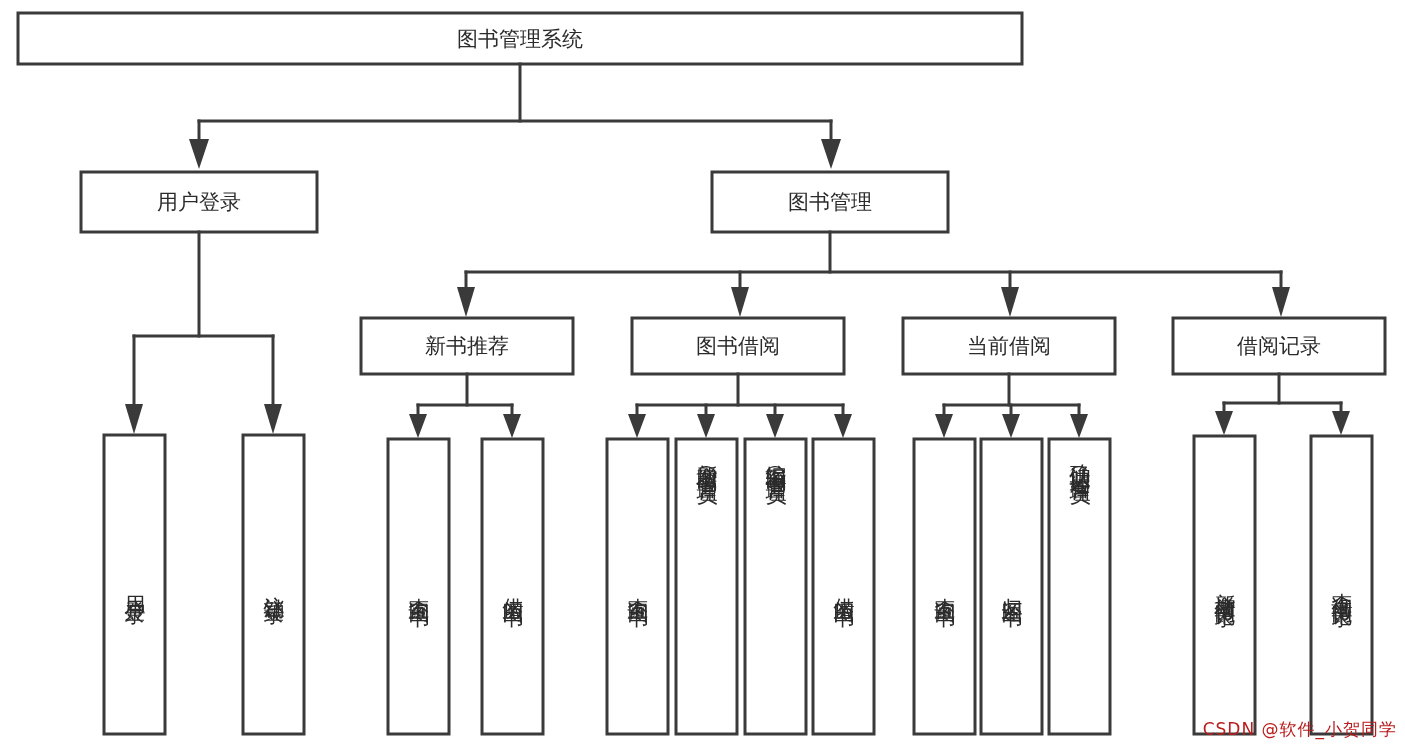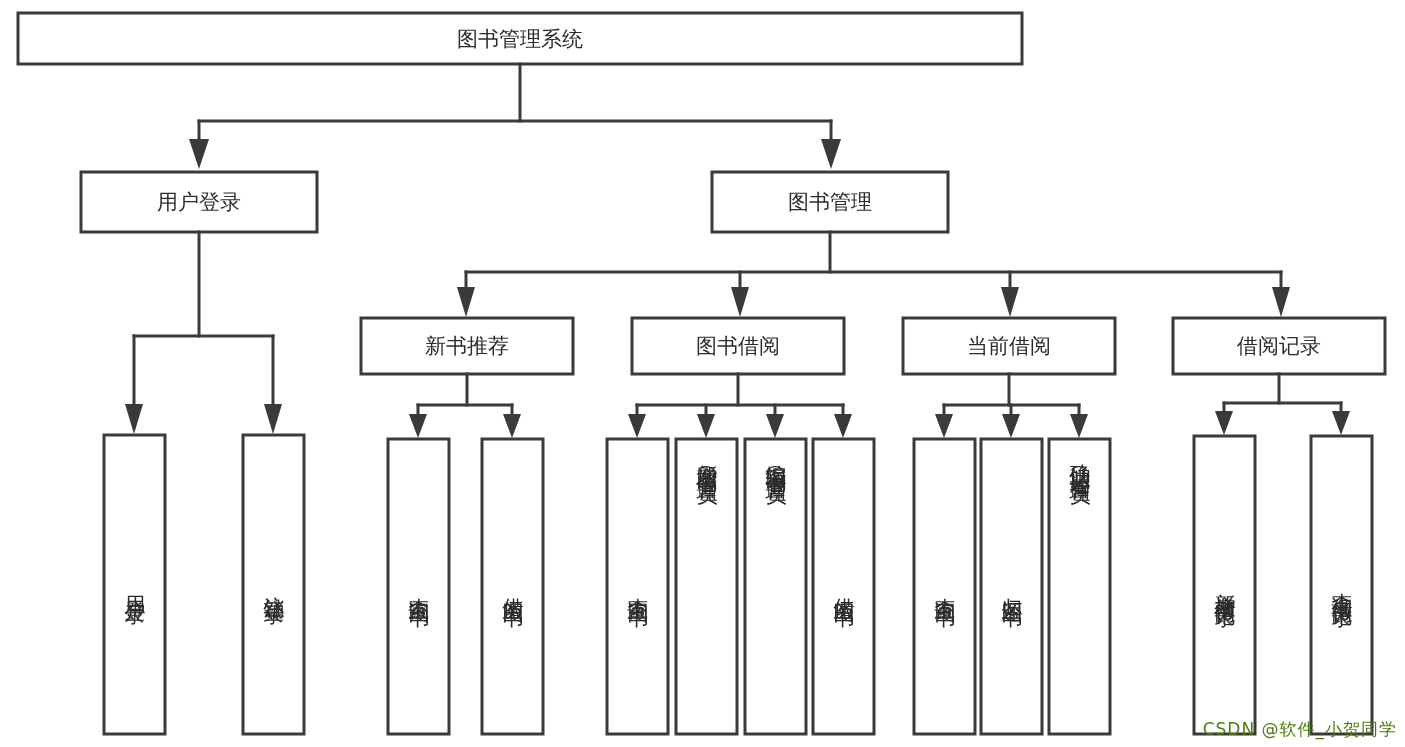--- a/index.html
+++ b/index.html
@@ -67,21 +67,21 @@
   .leaf-label-wrap.centered {
     align-items: center;
     padding-top: 0;
   }
   .watermark {
     position: absolute;
     right: 8px;
     bottom: 6px;
     font-family: "DejaVu Sans", "Liberation Sans", sans-serif;
     font-size: 17px;
-    color: #4d7c0f;
+    color: #b91c1c;
     letter-spacing: 1px;
     white-space: nowrap;
   }
 </style>
 </head>
 <body>
 
 <svg id="diagram" viewBox="0 0 1405 747">
 
   <g>

